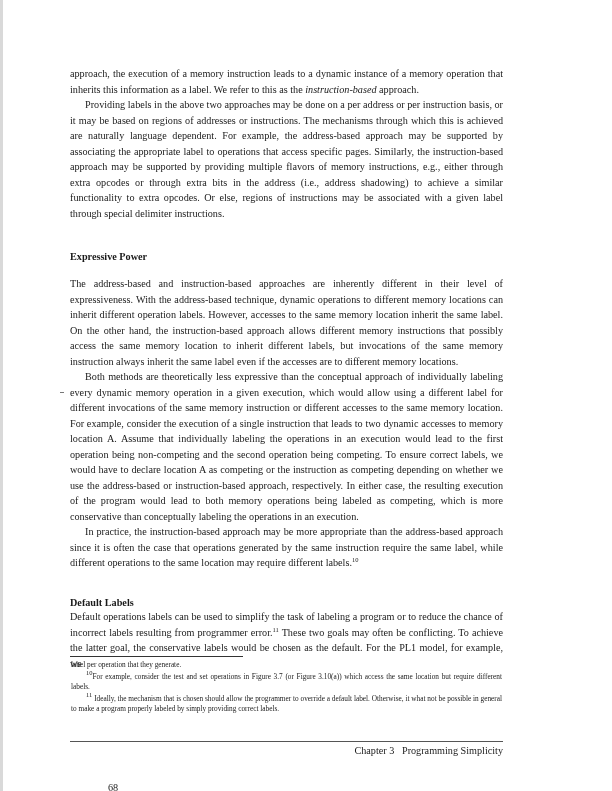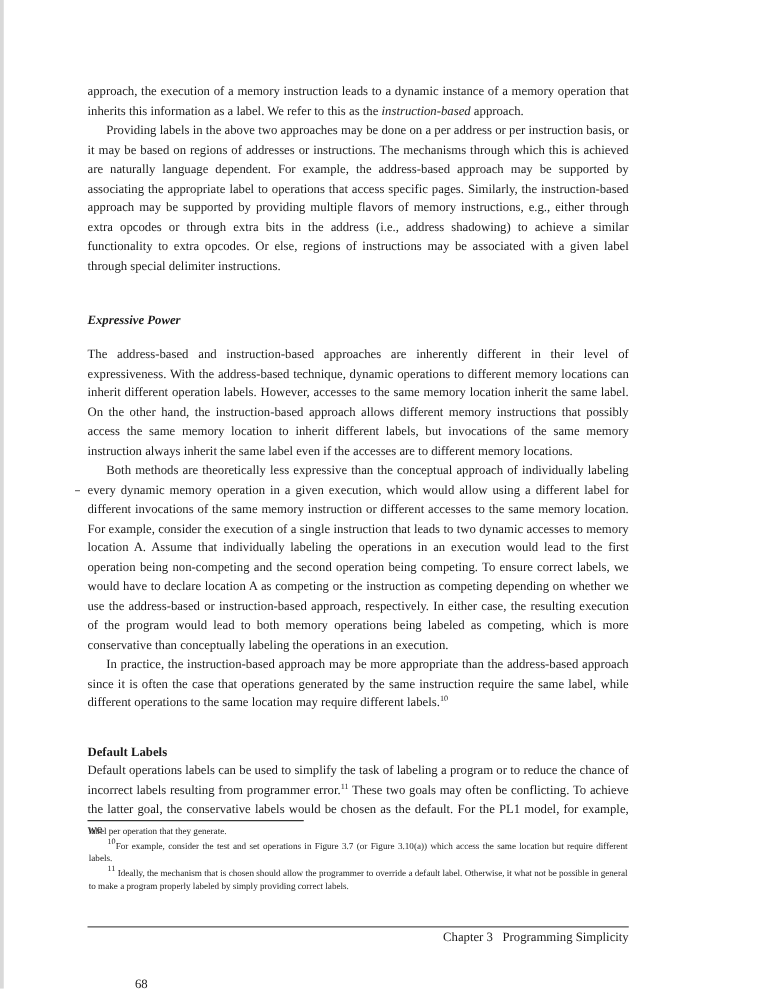--- a/index.html
+++ b/index.html
@@ -27,21 +27,21 @@
 <div class="scan-edge"></div>
 <div class="artifact"></div>
 
 <div class="page">
 
   <div class="body-text" style="top:66px;">
     <p><span>approach, the execution of a memory instruction leads to a dynamic instance of a memory operation that inherits this information as a label. We refer to this as the </span><em>instruction-based</em><span> approach.</span></p>
     <p class="indent">Providing labels in the above two approaches may be done on a per address or per instruction basis, or it may be based on regions of addresses or instructions. The mechanisms through which this is achieved are naturally language dependent. For example, the address-based approach may be supported by associating the appropriate label to operations that access specific pages. Similarly, the instruction-based approach may be supported by providing multiple flavors of memory instructions, e.g., either through extra opcodes or through extra bits in the address (i.e., address shadowing) to achieve a similar functionality to extra opcodes. Or else, regions of instructions may be associated with a given label through special delimiter instructions.</p>
   </div>
 
-  <div class="heading" style="top:251px;font-style:italic;">Expressive Power</div>
+  <div class="heading" style="top:251px;">Expressive Power</div>
 
   <div class="body-text" style="top:276px;">
     <p>The address-based and instruction-based approaches are inherently different in their level of expressiveness. With the address-based technique, dynamic operations to different memory locations can inherit different operation labels. However, accesses to the same memory location inherit the same label. On the other hand, the instruction-based approach allows different memory instructions that possibly access the same memory location to inherit different labels, but invocations of the same memory instruction always inherit the same label even if the accesses are to different memory locations.</p>
     <p class="indent">Both methods are theoretically less expressive than the conceptual approach of individually labeling every dynamic memory operation in a given execution, which would allow using a different label for different invocations of the same memory instruction or different accesses to the same memory location. For example, consider the execution of a single instruction that leads to two dynamic accesses to memory location A. Assume that individually labeling the operations in an execution would lead to the first operation being non-competing and the second operation being competing. To ensure correct labels, we would have to declare location A as competing or the instruction as competing depending on whether we use the address-based or instruction-based approach, respectively. In either case, the resulting execution of the program would lead to both memory operations being labeled as competing, which is more conservative than conceptually labeling the operations in an execution.</p>
     <p class="indent"><span>In practice, the instruction-based approach may be more appropriate than the address-based approach since it is often the case that operations generated by the same instruction require the same label, while different operations to the same location may require different labels.</span><sup>10</sup></p>
   </div>
 
   <div class="heading" style="top:585px;margin-top:12px;">Default Labels</div>
 
   <div class="body-text" style="top:609px;">

